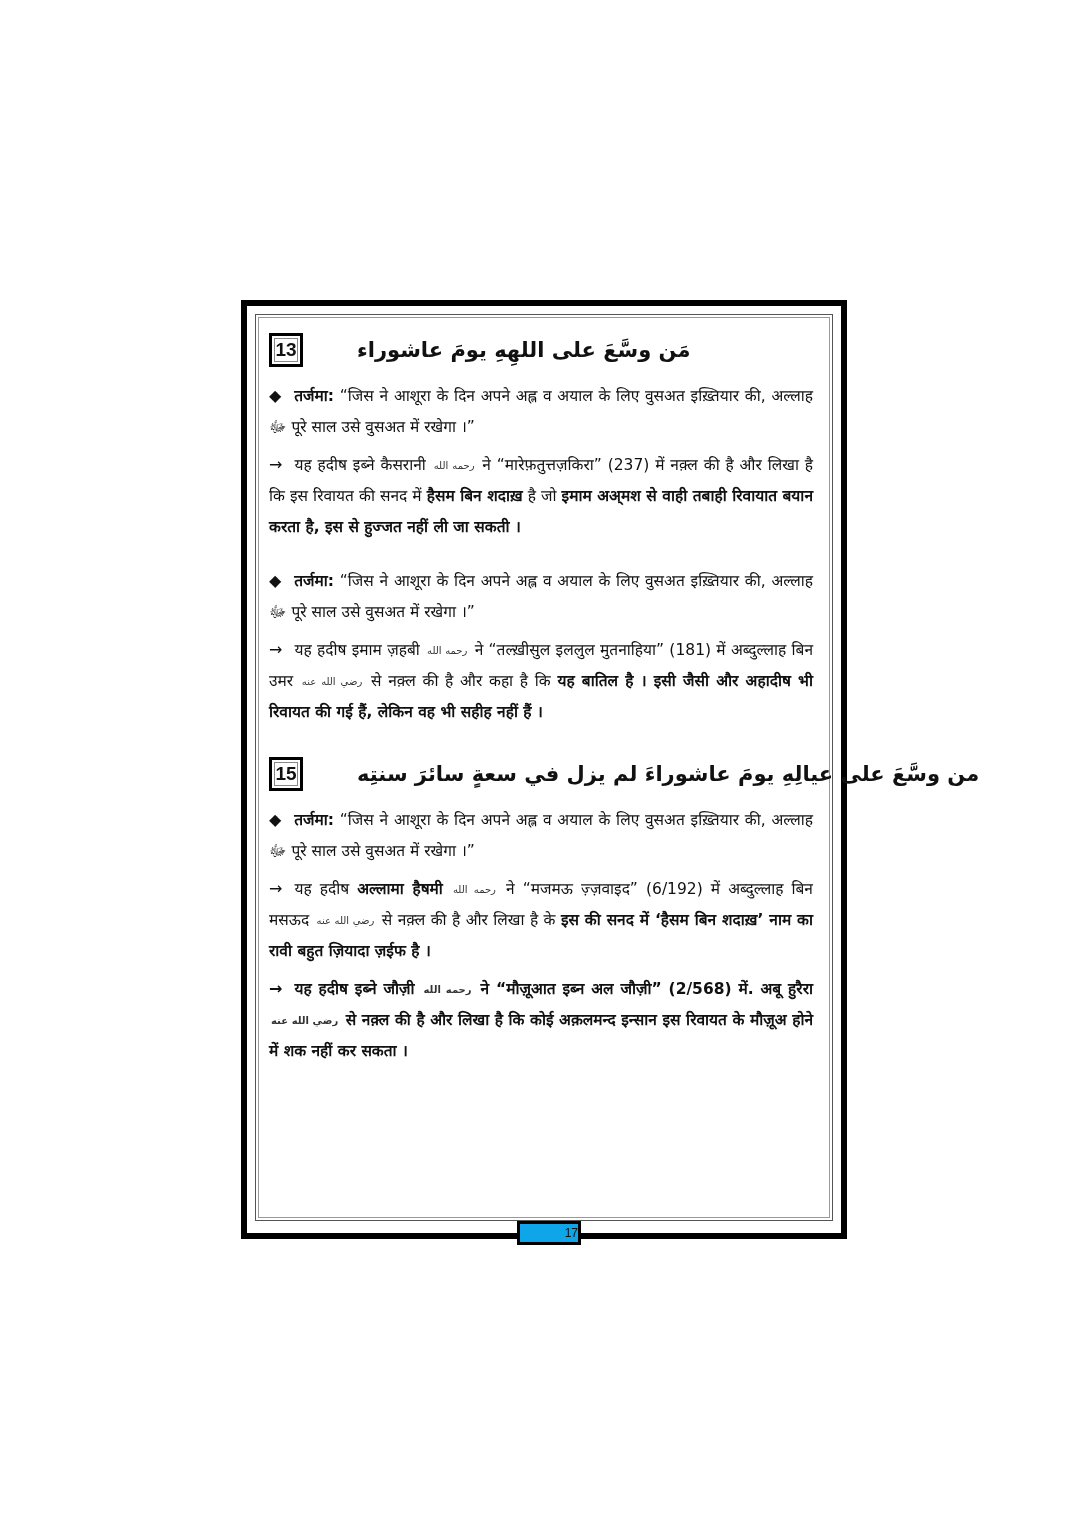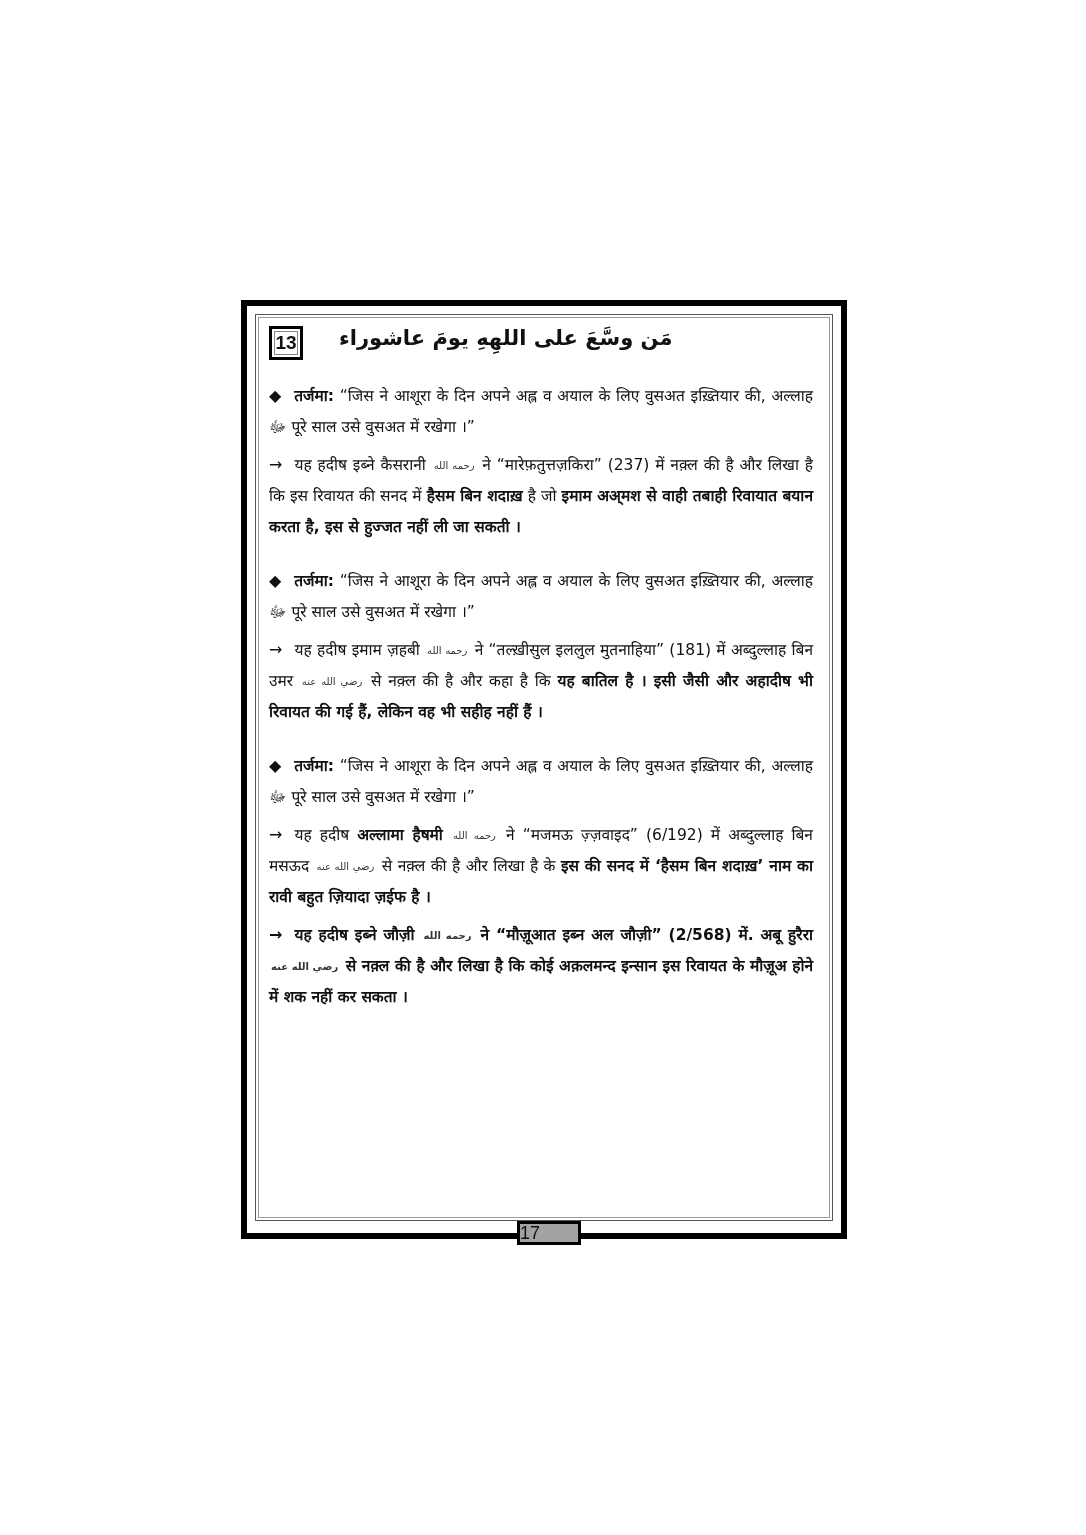--- a/index.html
+++ b/index.html
@@ -7,40 +7,40 @@
     .frame-outer {
       position: absolute; left: 241px; top: 300px; width: 594px; height: 927px;
       border: 6px solid #000; background: #fff;
     }
     .frame-inner {
       position: absolute; left: 8px; top: 8px; right: 8px; bottom: 12px;
       border: 1px solid #555; box-shadow: inset 0 0 0 2px #fff, inset 0 0 0 3px #999;
     }
     .content { position: absolute; left: 22px; right: 18px; top: 20px; }
     .section { margin-bottom: 10px; }
-    .heading { display: flex; height: 48px; margin-bottom: 6px; }
+    .heading { display: flex; align-items: center; height: 48px; margin-bottom: 6px; gap: 18px; }
     .num-box {
       width: 28px; height: 28px; border: 3px solid #000; box-shadow: inset 0 0 0 2px #fff, inset 0 0 0 3px #888;
       display: flex; align-items: center; justify-content: center; font-weight: bold; font-size: 19px;
       font-family: "Liberation Sans", sans-serif; flex: 0 0 auto;
     }
     .arabic {
       direction: rtl; font-family: "DejaVu Sans", sans-serif; font-weight: bold; font-size: 21px;
       margin-left: 36px; white-space: nowrap;
     }
     p.para {
       margin: 0 10px 6px 0; font-family: "DejaVu Sans", sans-serif; font-size: 15.5px; line-height: 31px;
       text-align: justify; text-align-last: left;
     }
     .bold { font-weight: bold; }
     .glyph { font-size: 16px; margin-right: 12px; }
     .honor { font-size: 10px; color: #333; vertical-align: middle; margin: 0 2px; }
     .page-num {
-      position: absolute; left: 270px; bottom: -12px; width: 58px; height: 18px; background: #a3a3a3;
-      border: 3px solid #000; font-size: 18px; text-align: left; line-height: 18px;
+      position: absolute; left: 270px; bottom: -12px; width: 58px; height: 18px; background: #0ea5e9;
+      border: 3px solid #000; font-size: 12px; text-align: right; line-height: 18px;
     }
   </style>
 </head>
 <body>
 
 <div class="frame-outer">
   <div class="frame-inner"></div>
   <div class="content">
 
     <div class="section">
@@ -71,20 +71,24 @@
         <span class="glyph">→</span><span>यह हदीष इमाम ज़हबी</span>
         <span class="honor">رحمه الله</span>
         <span>ने “तल्ख़ीसुल इललुल मुतनाहिया” (181) में अब्दुल्लाह बिन उमर</span>
         <span class="honor">رضي الله عنه</span>
         <span>से नक़्ल की है और कहा है कि</span>
         <span class="bold">यह बातिल है । इसी जैसी और अहादीष भी रिवायत की गई हैं, लेकिन वह भी सहीह नहीं हैं ।</span>
       </p>
     </div>
 
     <div class="section" style="margin-top:22px;">
+      <div class="heading">
+        <div class="num-box">15</div>
+        <div class="arabic">من وسَّعَ على عيالِهِ يومَ عاشوراءَ لم يزل في سعةٍ سائرَ سنتِه</div>
+      </div>
       <p class="para">
         <span class="glyph">◆</span><span class="bold">तर्जमा:</span>
         <span>“जिस ने आशूरा के दिन अपने अह्ल व अयाल के लिए वुसअत इख़्तियार की, अल्लाह ﷻ पूरे साल उसे वुसअत में रखेगा ।”</span>
       </p>
       <p class="para">
         <span class="glyph">→</span><span>यह हदीष</span>
         <span class="bold">अल्लामा हैषमी</span>
         <span class="honor">رحمه الله</span>
         <span>ने “मजमऊ ज़्ज़वाइद” (6/192) में अब्दुल्लाह बिन मसऊद</span>
         <span class="honor">رضي الله عنه</span>

